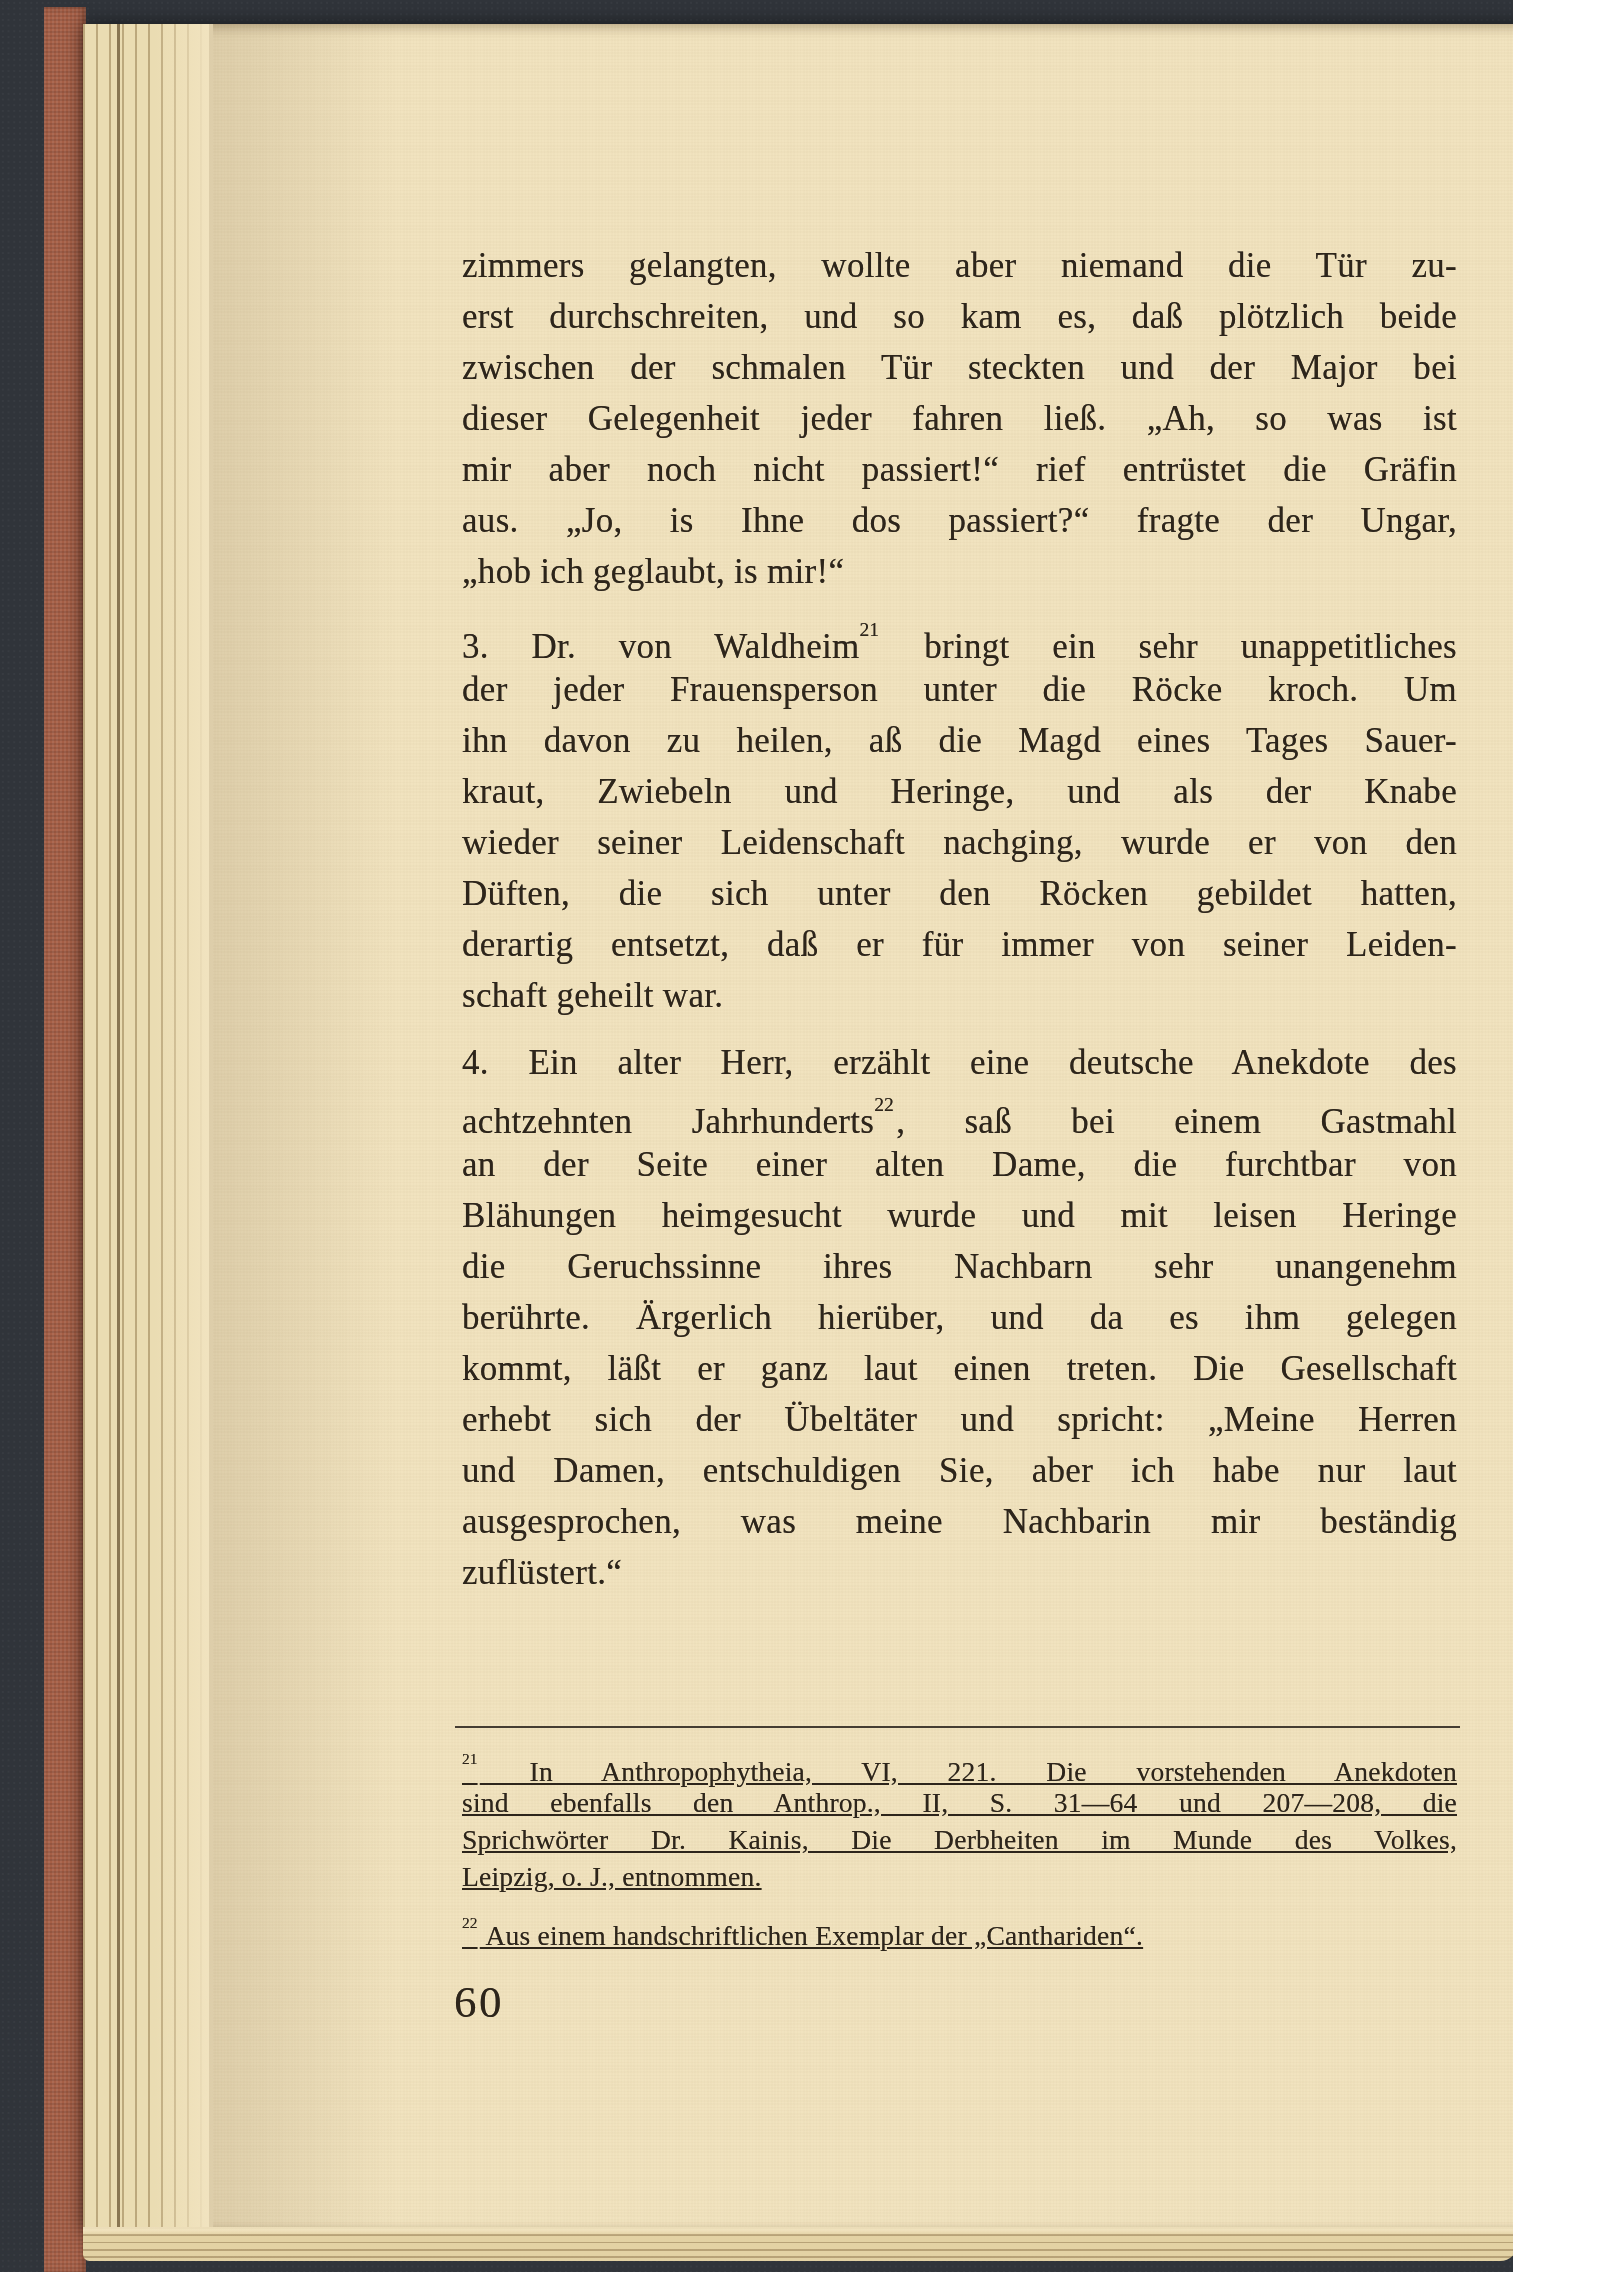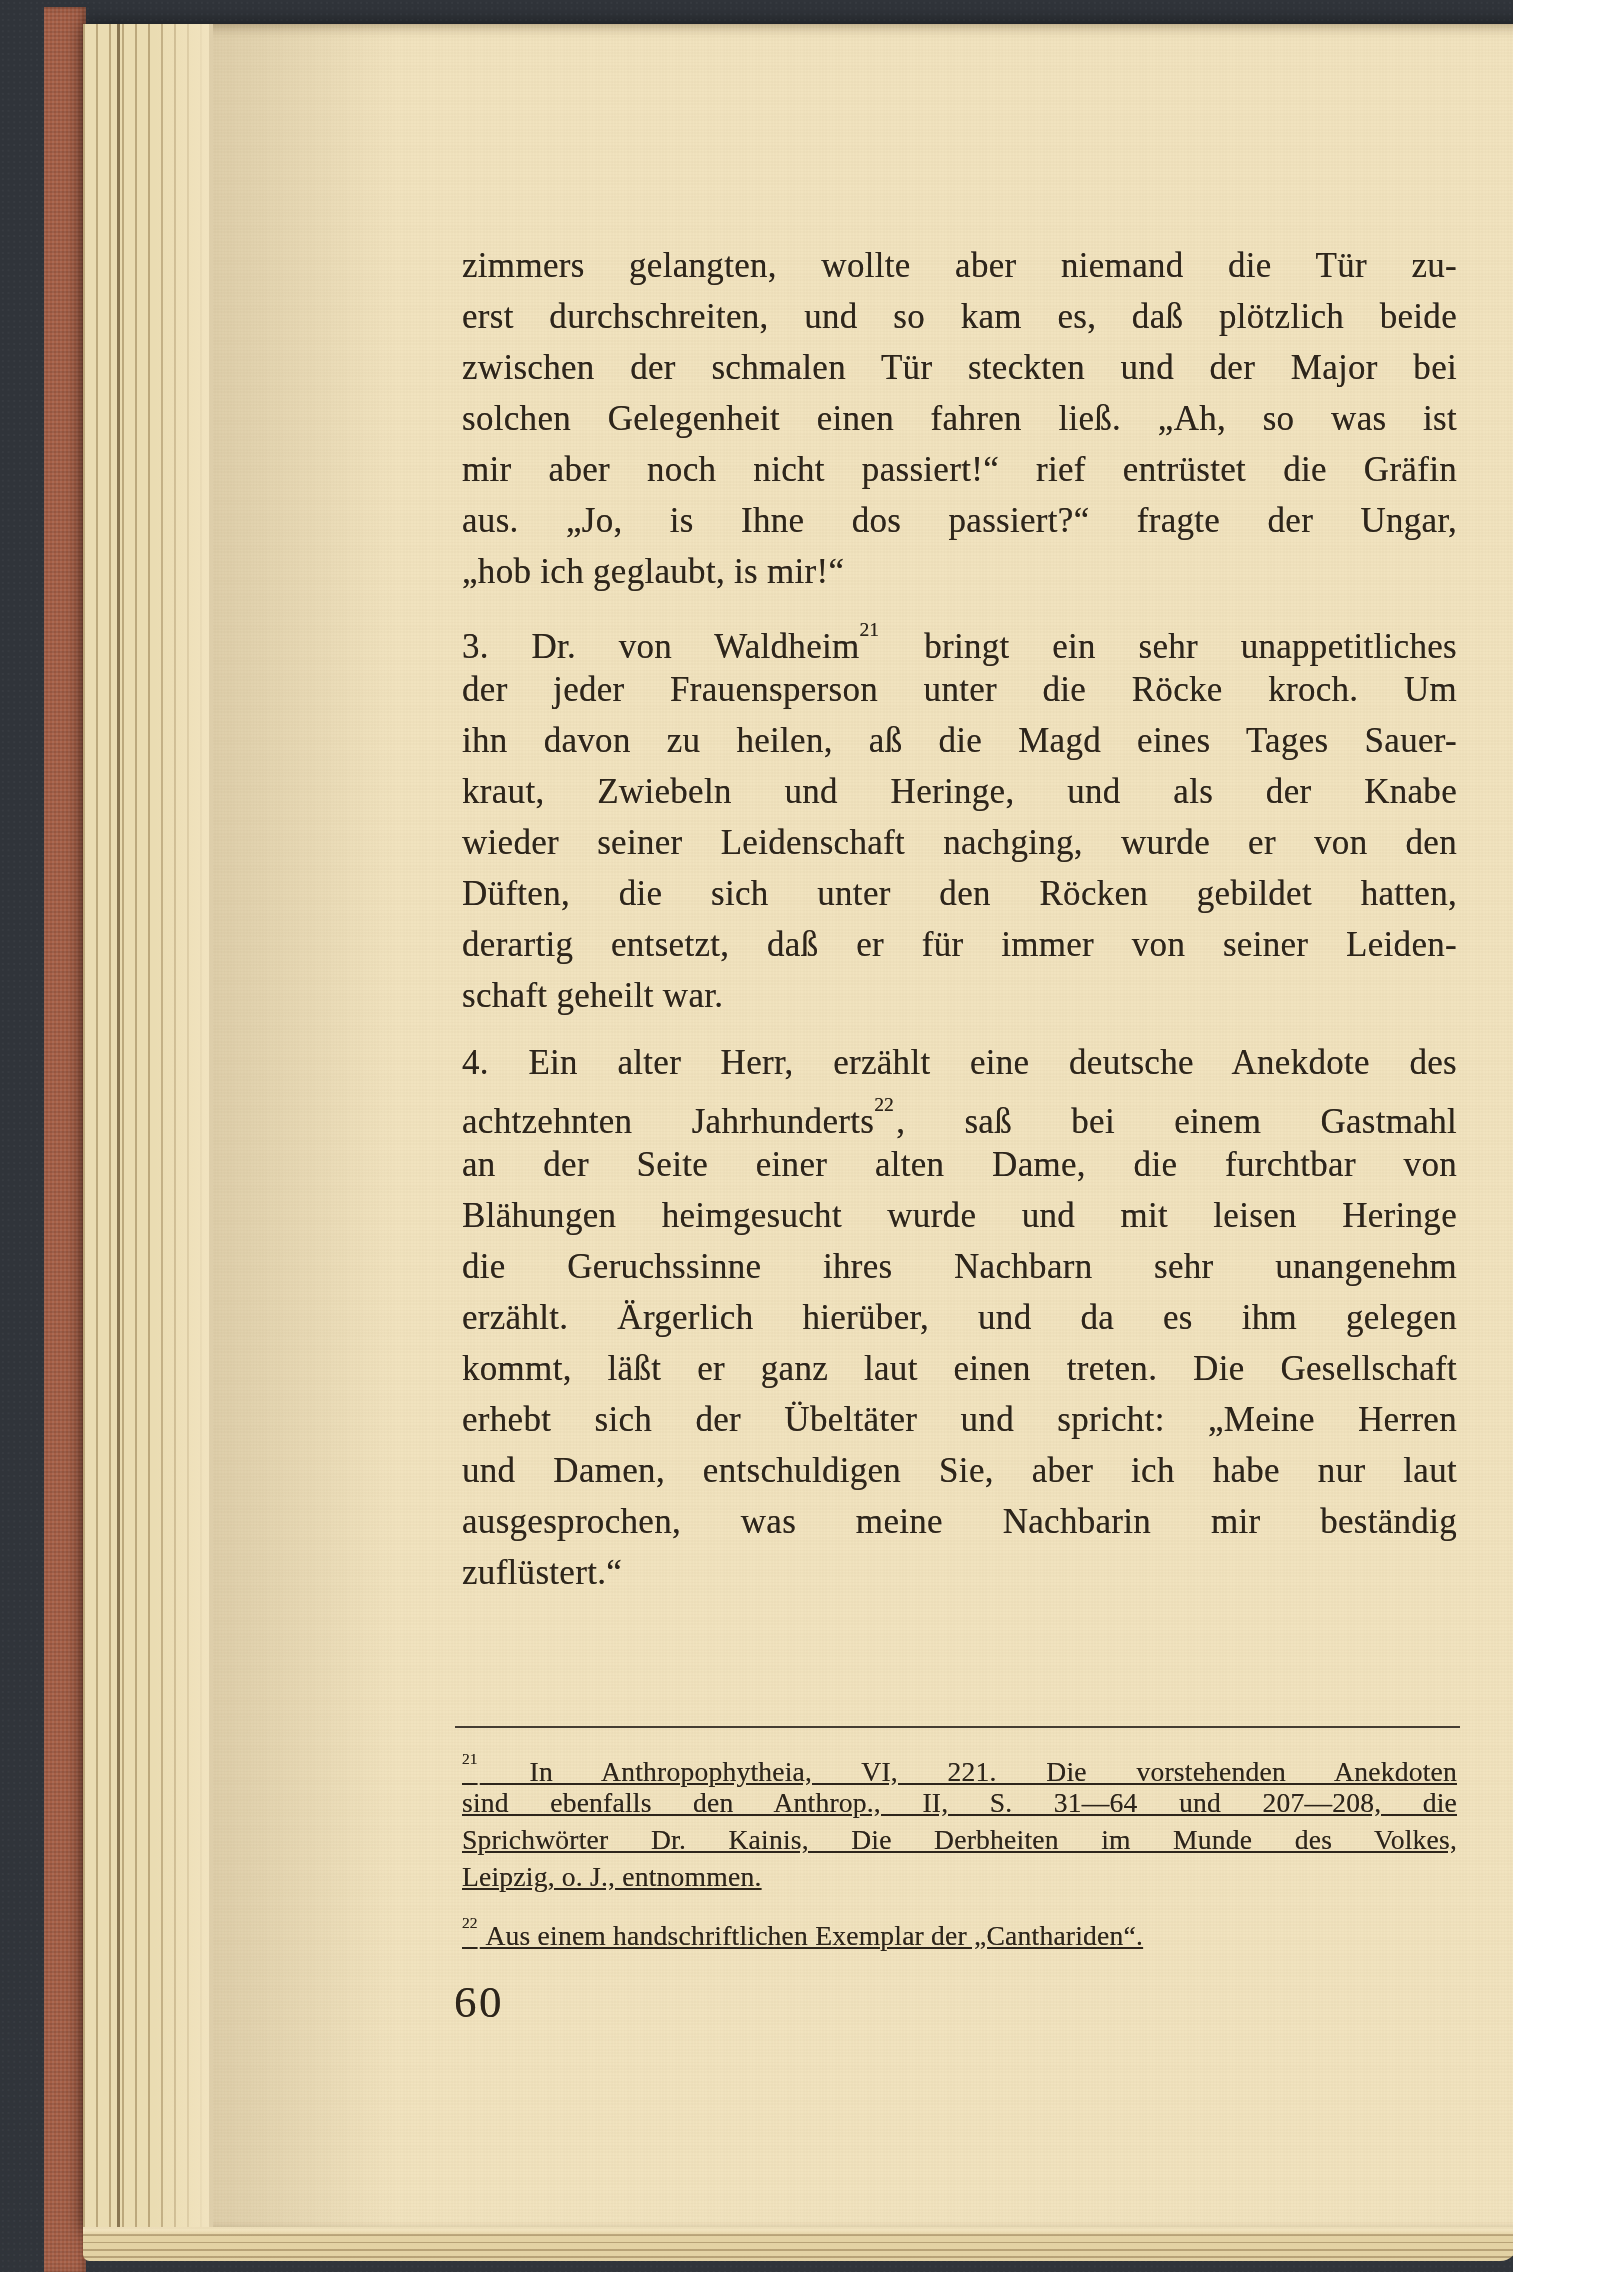--- a/index.html
+++ b/index.html
@@ -136,42 +136,42 @@
   <div class="page"></div>
   <div class="edge-striations"></div>
   <div class="gutter-shadow"></div>
   <div class="bottom-stack"></div>
 
   <div class="textblock bodytext">
     <div class="para">
         <div class="line">zimmers gelangten, wollte aber niemand die Tür zu-</div>
         <div class="line">erst durchschreiten, und so kam es, daß plötzlich beide</div>
         <div class="line">zwischen der schmalen Tür steckten und der Major bei</div>
-        <div class="line">solchen Gelegenheit einen fahren ließ. „Ah, so was ist</div>
+        <div class="line">dieser Gelegenheit jeder fahren ließ. „Ah, so was ist</div>
         <div class="line">mir aber noch nicht passiert!“ rief entrüstet die Gräfin</div>
         <div class="line">aus. „Jo, is Ihne dos passiert?“ fragte der Ungar,</div>
         <div class="line last">„hob ich geglaubt, is mir!“</div>
       </div>
     <div class="para">
         <div class="line">3. Dr. von Waldheim<sup class="sup">21</sup> bringt ein sehr unappetitliches</div>
         <div class="line">der jeder Frauensperson unter die Röcke kroch. Um</div>
         <div class="line">ihn davon zu heilen, aß die Magd eines Tages Sauer-</div>
         <div class="line">kraut, Zwiebeln und Heringe, und als der Knabe</div>
         <div class="line">wieder seiner Leidenschaft nachging, wurde er von den</div>
         <div class="line">Düften, die sich unter den Röcken gebildet hatten,</div>
         <div class="line">derartig entsetzt, daß er für immer von seiner Leiden-</div>
         <div class="line last">schaft geheilt war.</div>
       </div>
     <div class="para">
         <div class="line">4. Ein alter Herr, erzählt eine deutsche Anekdote des</div>
         <div class="line">achtzehnten Jahrhunderts<sup class="sup">22</sup>, saß bei einem Gastmahl</div>
         <div class="line">an der Seite einer alten Dame, die furchtbar von</div>
         <div class="line">Blähungen heimgesucht wurde und mit leisen Heringe</div>
         <div class="line">die Geruchssinne ihres Nachbarn sehr unangenehm</div>
-        <div class="line">erzählt. Ärgerlich hierüber, und da es ihm gelegen</div>
+        <div class="line">berührte. Ärgerlich hierüber, und da es ihm gelegen</div>
         <div class="line">kommt, läßt er ganz laut einen treten. Die Gesellschaft</div>
         <div class="line">erhebt sich der Übeltäter und spricht: „Meine Herren</div>
         <div class="line">und Damen, entschuldigen Sie, aber ich habe nur laut</div>
         <div class="line">ausgesprochen, was meine Nachbarin mir beständig</div>
         <div class="line last">zuflüstert.“</div>
       </div>
   </div>
 
   <div class="footnote-rule"></div>
 

